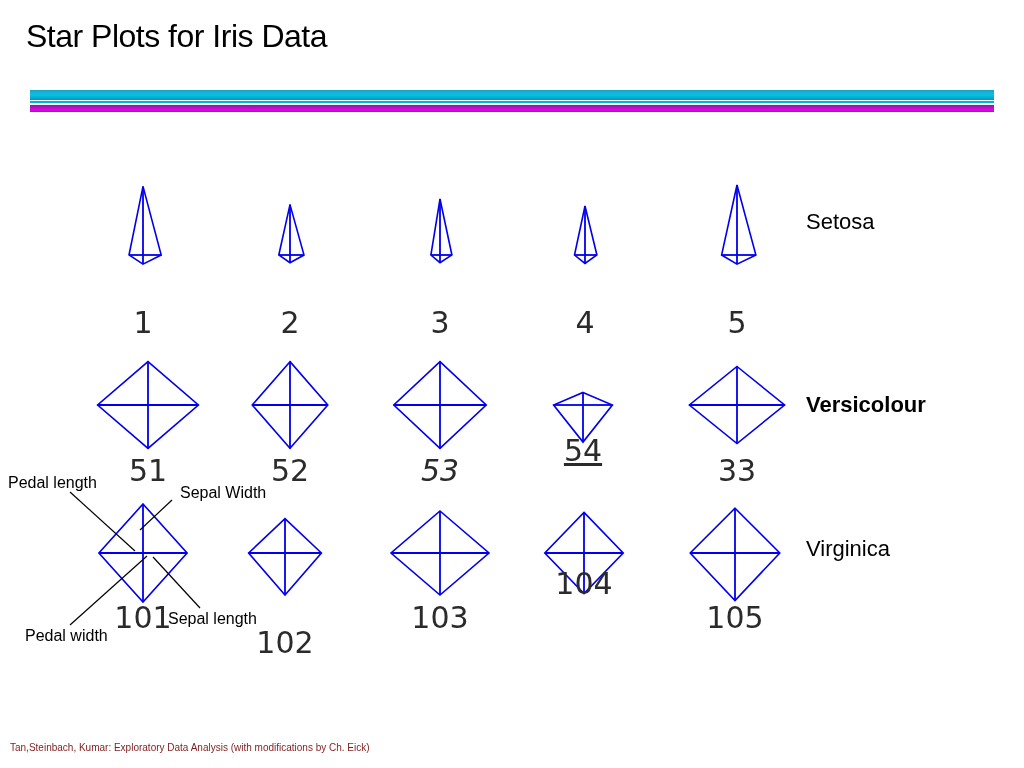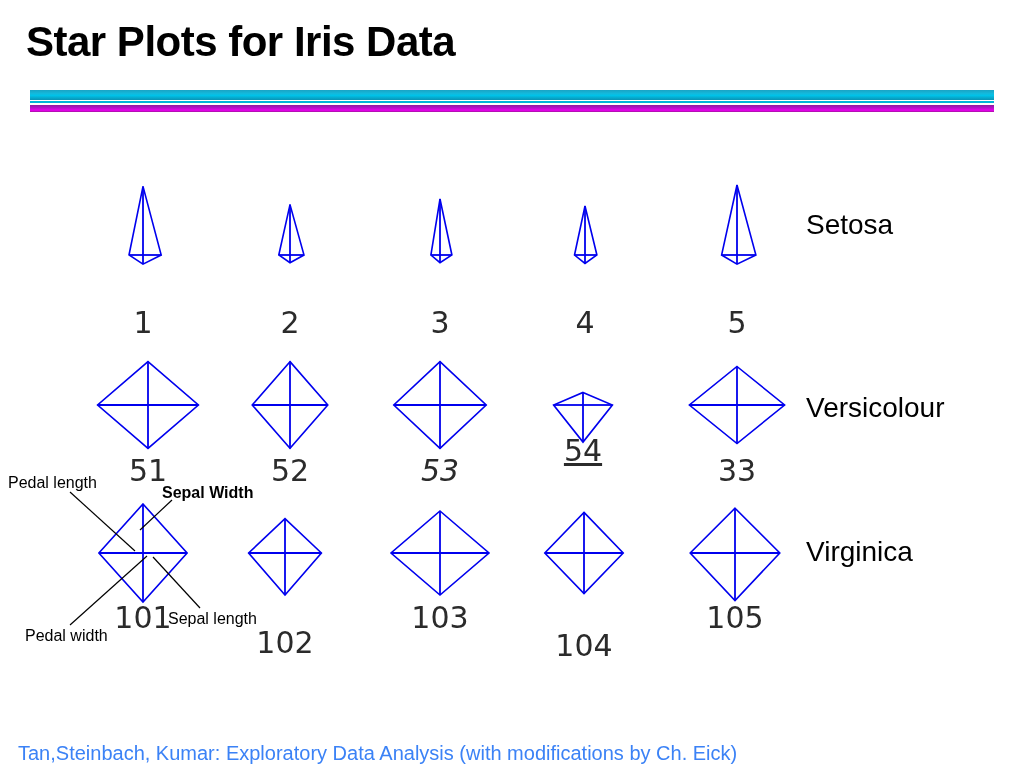--- a/index.html
+++ b/index.html
@@ -15,22 +15,22 @@
     overflow: hidden;
     font-family: "Liberation Sans", sans-serif;
     color: #000000;
   }
 
   
   #slide-title {
     position: absolute;
     left: 26px;
     top: 18px;
-    font-size: 42px;
-    font-weight: bold;
+    font-size: 32px;
+    font-weight: normal;
     letter-spacing: -0.5px;
     color: #000000;
     white-space: nowrap;
   }
 
   
   #title-rules {
     position: absolute;
     left: 30px;
     top: 90px;
@@ -75,49 +75,48 @@
     font-size: 30px;
     color: #2b2b2b;
     white-space: nowrap;
     transform: translateX(-50%);
   }
 
   
   .class-label {
     position: absolute;
     left: 806px;
-    font-size: 28px;
+    font-size: 22px;
     color: #000000;
     white-space: nowrap;
   }
   #class-label-0 { top: 209px; }
-  #class-label-1 { top: 392px; }
+  #class-label-1 { top: 392px; font-weight: bold; }
   #class-label-2 { top: 536px; }
 
   
   .annotation {
     position: absolute;
     font-size: 16px;
     color: #000000;
     white-space: nowrap;
   }
   #annot-pedal-length { left: 8px;   top: 474px; }
-  #annot-sepal-width  { left: 162px; top: 484px; font-weight: bold; }
+  #annot-sepal-width  { left: 180px; top: 484px; }
   #annot-sepal-length { left: 168px; top: 610px; }
   #annot-pedal-width  { left: 25px;  top: 627px; }
 
   
   #footer-credit {
     position: absolute;
     left: 10px;
     top: 742px;
-    font-size: 20px;
-    color: #3b82f6;
-    white-space: nowrap;
-    margin-left: 8px;
+    font-size: 10px;
+    color: #7f1d1d;
+    white-space: nowrap;
   }
 </style>
 </head>
 <body>
 
 <div id="slide-title">Star Plots for Iris Data</div>
 
 <div id="title-rules">
   <div class="rule rule-cyan"></div>
   <div class="rule rule-cyan-thin"></div>
@@ -247,21 +246,21 @@
     <div class="star-index" style="left: 585px; top: 305px;">4</div>
     <div class="star-index" style="left: 737px; top: 305px;">5</div>
     <div class="star-index" style="left: 148px; top: 453px;">51</div>
     <div class="star-index" style="left: 290px; top: 453px;">52</div>
     <div class="star-index" style="left: 440px; top: 453px; font-style: italic;">53</div>
     <div class="star-index" style="left: 583px; top: 433px; text-decoration: underline;">54</div>
     <div class="star-index" style="left: 737px; top: 453px;">33</div>
     <div class="star-index" style="left: 143px; top: 600px;">101</div>
     <div class="star-index" style="left: 285px; top: 625px;">102</div>
     <div class="star-index" style="left: 440px; top: 600px;">103</div>
-    <div class="star-index" style="left: 584px; top: 628px;">104</div>
+    <div class="star-index" style="left: 584px; top: 566px;">104</div>
     <div class="star-index" style="left: 735px; top: 600px;">105</div>
   </div>
 
 <div class="class-label" id="class-label-0">Setosa</div>
 <div class="class-label" id="class-label-1">Versicolour</div>
 <div class="class-label" id="class-label-2">Virginica</div>
 
 <div class="annotation" id="annot-pedal-length">Pedal length</div>
 <div class="annotation" id="annot-sepal-width">Sepal Width</div>
 <div class="annotation" id="annot-sepal-length">Sepal length</div>

